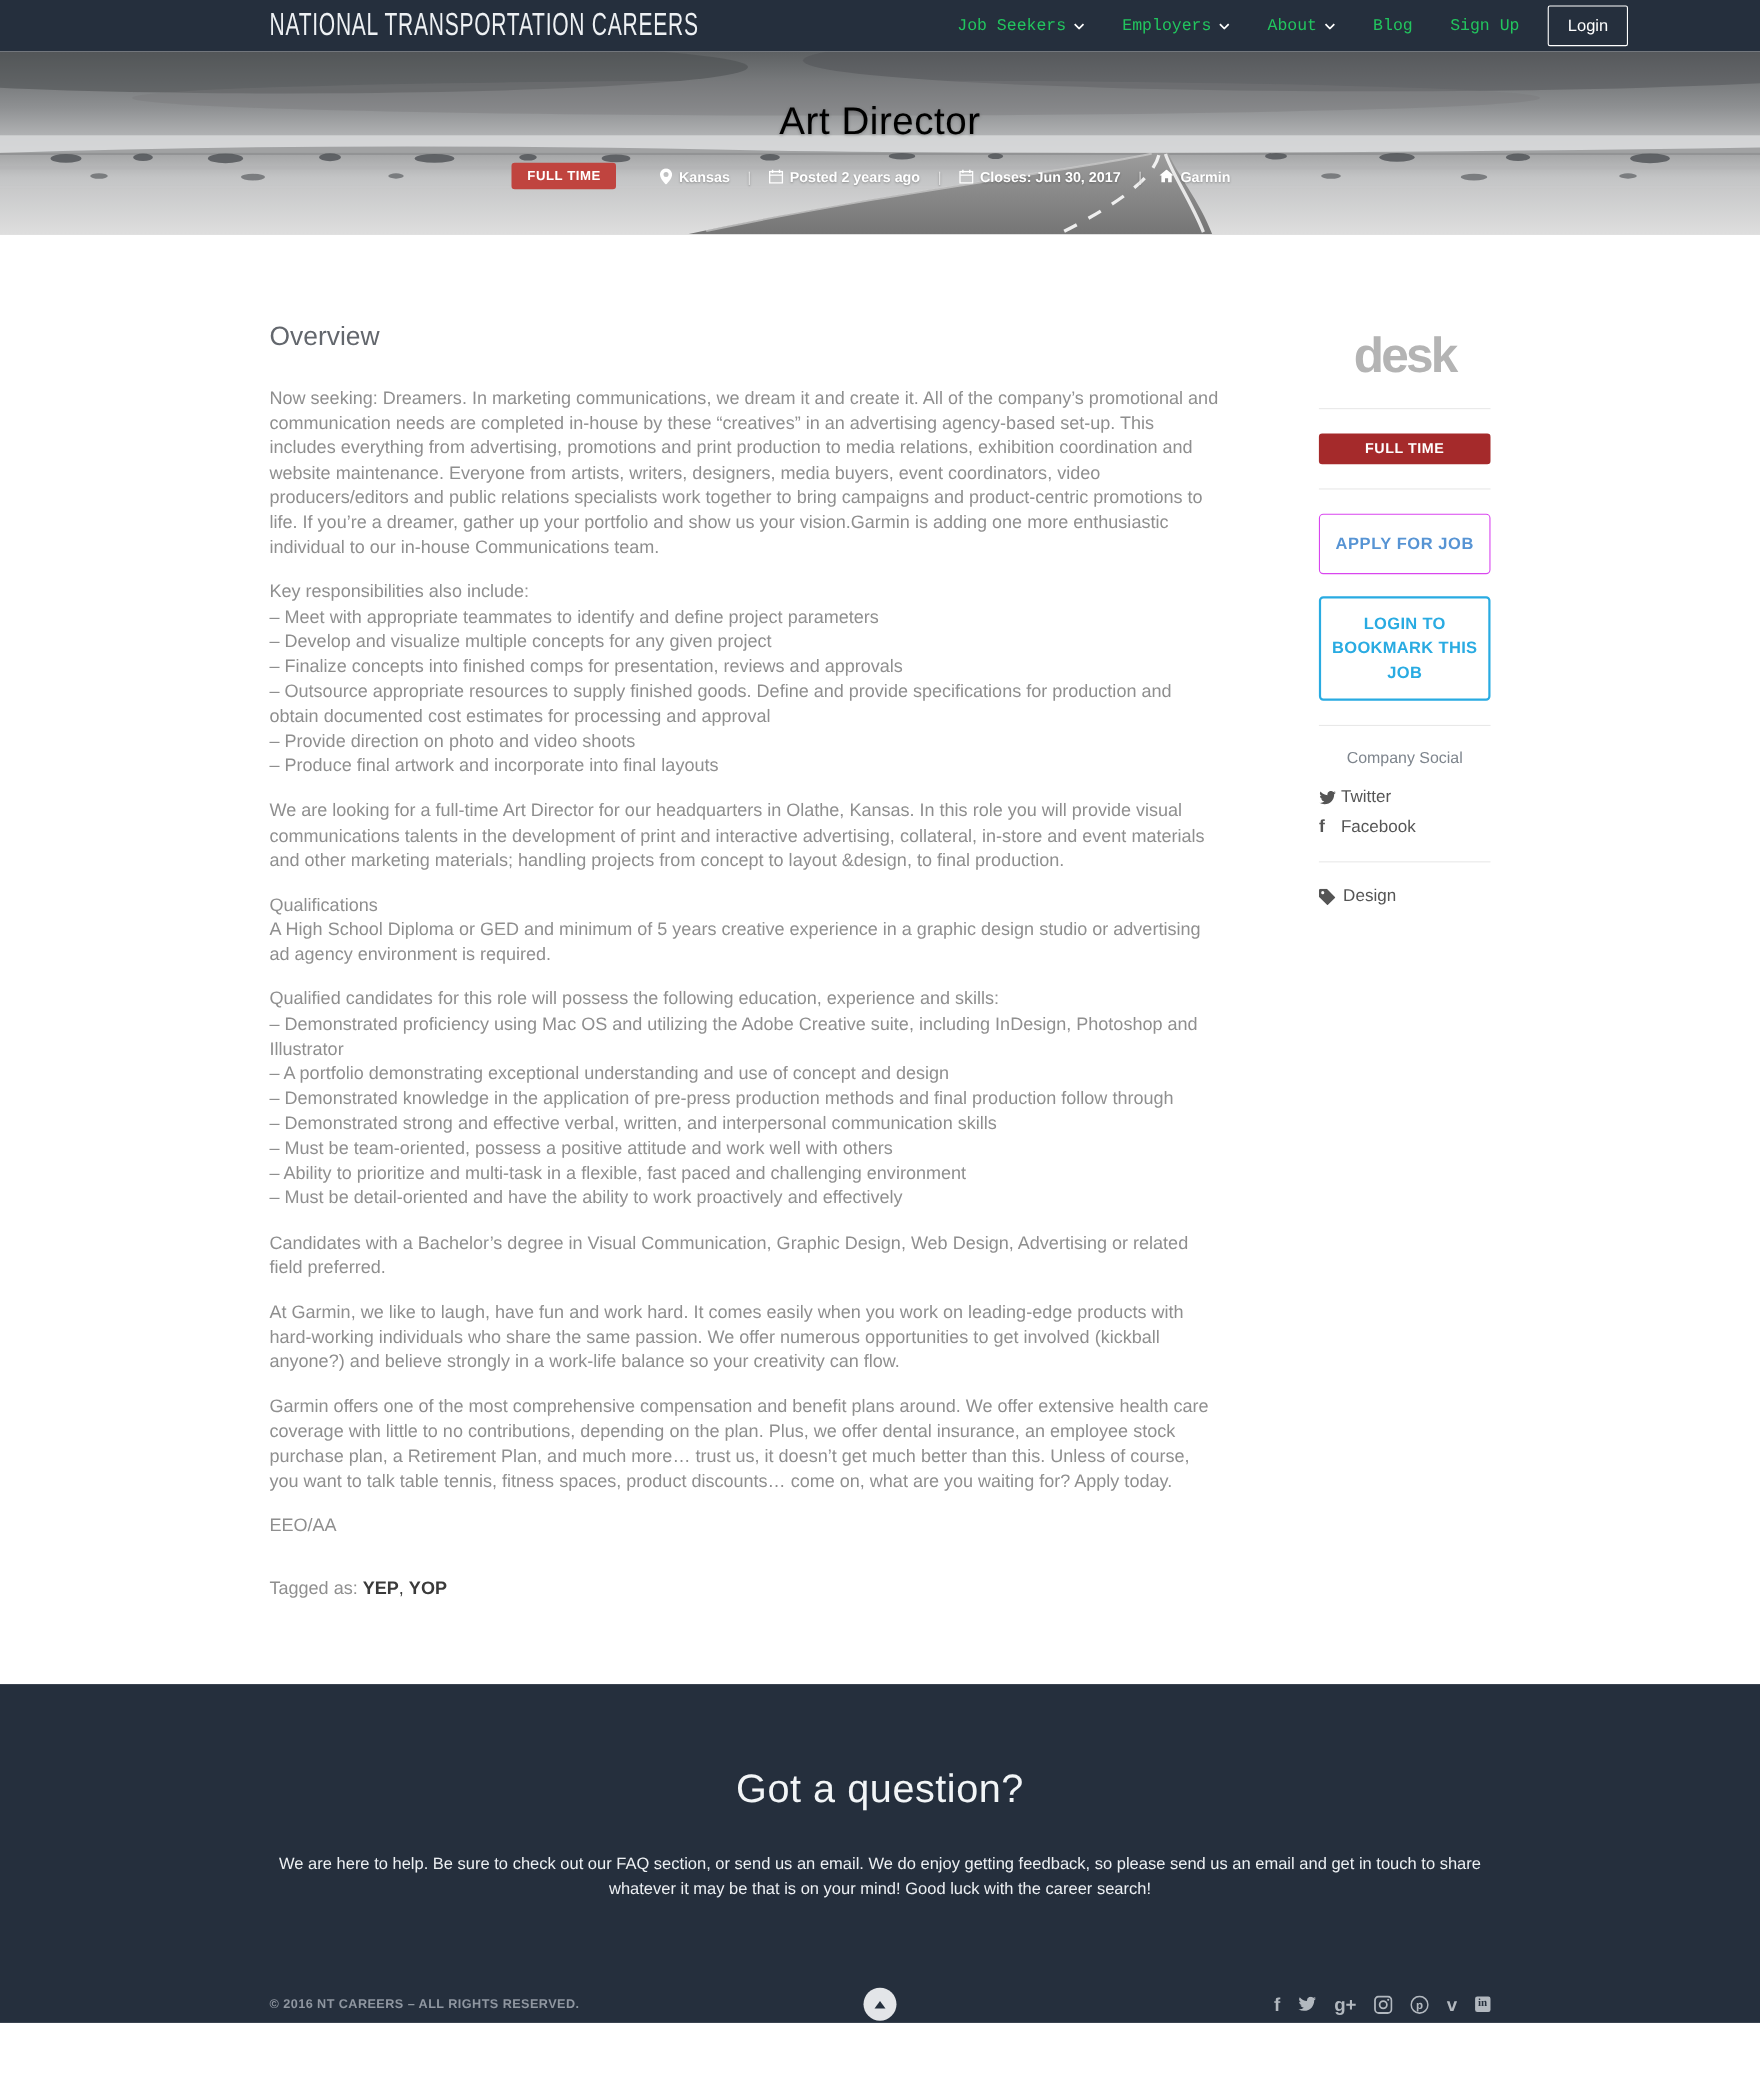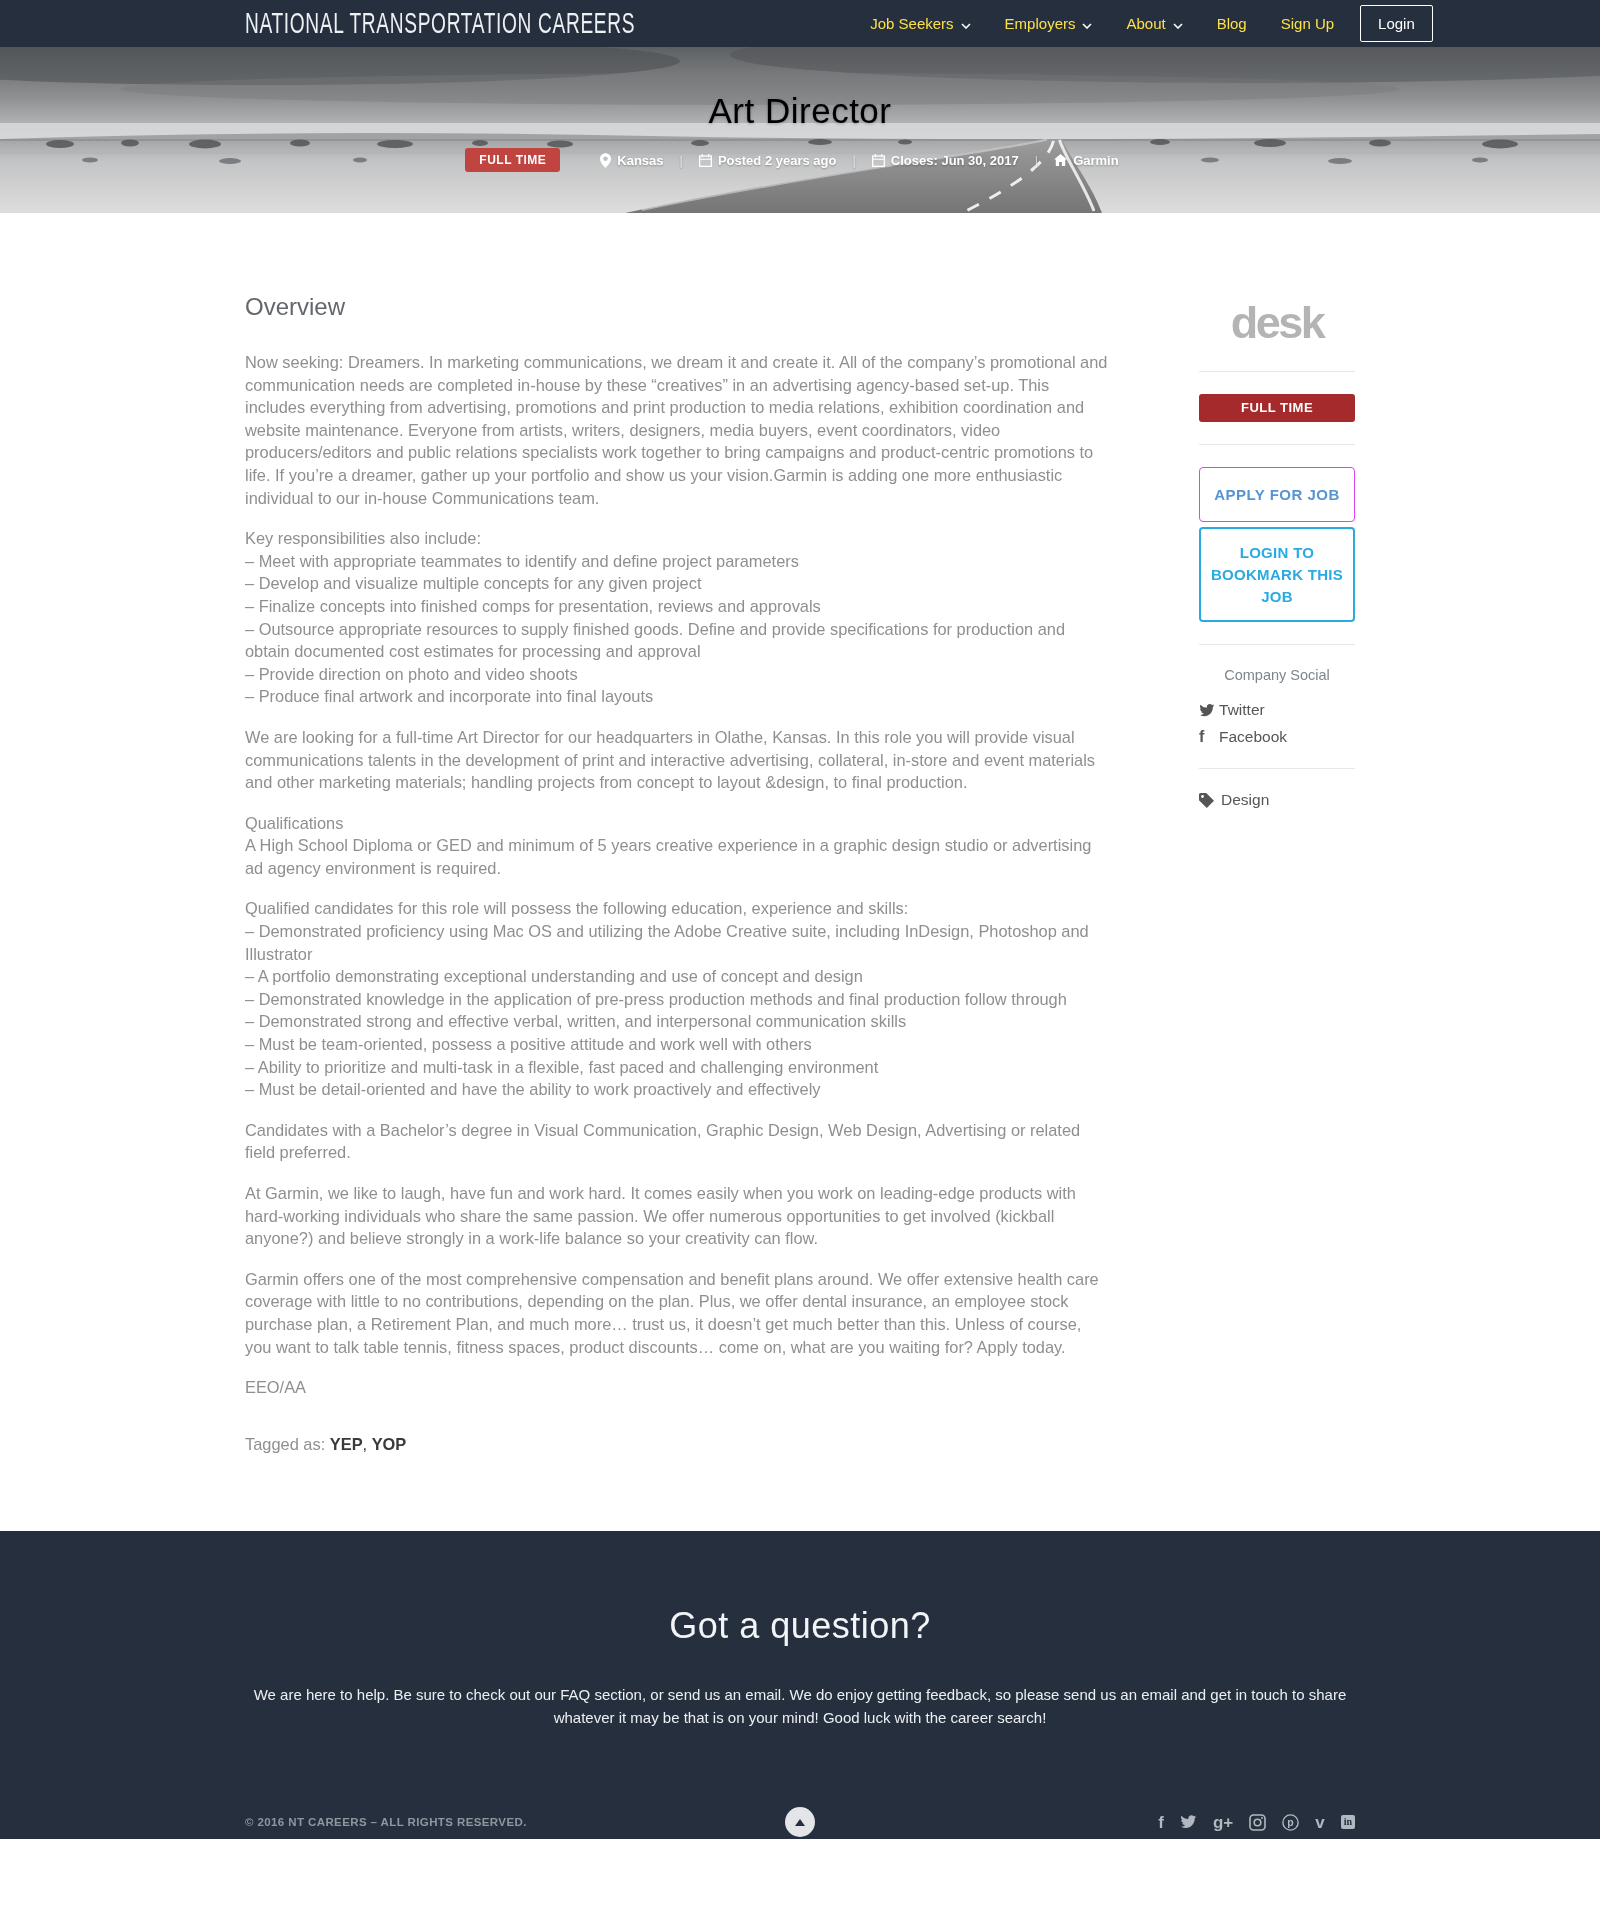--- a/index.html
+++ b/index.html
@@ -6,21 +6,21 @@
   html,body { background:#fff; }
   body { width:1600px; font-family:"Liberation Sans", sans-serif; }
   .container { width:1110px; margin:0 auto; }
 
   
   .topbar { background:#252f3d; height:47px; }
   .topbar .container { height:100%; display:flex; align-items:center; justify-content:space-between; }
   .site-logo { color:#eef1f4; font-size:29px; font-weight:400; letter-spacing:1px; white-space:nowrap;
                display:inline-block; transform:scaleX(.66); transform-origin:left center; cursor:pointer; }
   .nav { display:flex; align-items:center; }
-  .nav-item { color:#fde047; font-size:15px; margin-left:34px; cursor:pointer; display:flex; align-items:flex-start; white-space:nowrap; }
+  .nav-item { color:#22c55e; font-size:15px; margin-left:34px; cursor:pointer; display:flex; align-items:flex-start; white-space:nowrap;font-family:Liberation Mono, monospace; }
   .chev { margin-left:7px; display:inline-block; }
   .login-btn { border:1px solid #fff; border-radius:2px; padding:9px 17px; margin-left:26px; color:#fff;
                font-size:15px; background:transparent; cursor:pointer; font-family:inherit; }
 
   
   .hero { position:relative; height:166px; overflow:hidden; background:#9a9a9a; }
   .hero svg.bg { position:absolute; inset:0; width:100%; height:100%; display:block; }
   .hero-overlay { position:relative; z-index:2; text-align:center; padding-top:44px; }
   .hero-title { color:#000000; font-size:35px; font-weight:400; letter-spacing:.5px; text-shadow:0 1px 3px rgba(0,0,0,.25); }
   .hero-meta { margin-top:17px; display:flex; justify-content:center; align-items:center; color:#fff;
@@ -43,21 +43,21 @@
 
   
   .sidebar { width:163px; margin-left:42px; padding-top:4px; }
   .side-logo { text-align:center; font-size:45px; font-weight:700; color:#b4b4b4; letter-spacing:-2.5px; cursor:default; }
   .side-divider { border:0; border-top:1px solid #e8e8e8; margin:22px 0; }
   .side-badge { background:#a52a2b; color:#fff; text-align:center; font-size:13px; font-weight:700;
                 letter-spacing:.5px; padding:6px 0 7px; border-radius:3px; }
   .apply-btn { display:block; width:100%; background:#fff; border:1px solid #d946ef; border-radius:4px;
                color:#5794d4; font-size:15px; font-weight:700; letter-spacing:.5px; padding:18px 12px;
                text-align:center; cursor:pointer; font-family:inherit; }
-  .bookmark-btn { display:block; width:100%; margin-top:5px; background:#fff; border:2px solid #29abe2;
+  .bookmark-btn { display:block; width:100%; margin-top:20px; background:#fff; border:2px solid #29abe2;
                   border-radius:4px; color:#29abe2; font-size:15px; font-weight:700; letter-spacing:.3px;
                   padding:13px 6px; line-height:1.45; text-align:center; cursor:pointer; font-family:inherit; }
   .social-heading { text-align:center; font-size:14.5px; color:#7e858d; margin:4px 0 18px; }
   .social-row { display:flex; align-items:center; font-size:15.5px; color:#555; margin-bottom:9px; cursor:pointer; }
   .social-row .ic { width:20px; display:inline-flex; justify-content:flex-start; align-items:center; }
   .fb-glyph { font-weight:700; font-size:16px; color:#555; }
   .side-category { display:flex; align-items:center; font-size:15.5px; color:#555; cursor:pointer; }
   .side-category .ic { width:22px; display:inline-flex; }
 
   

